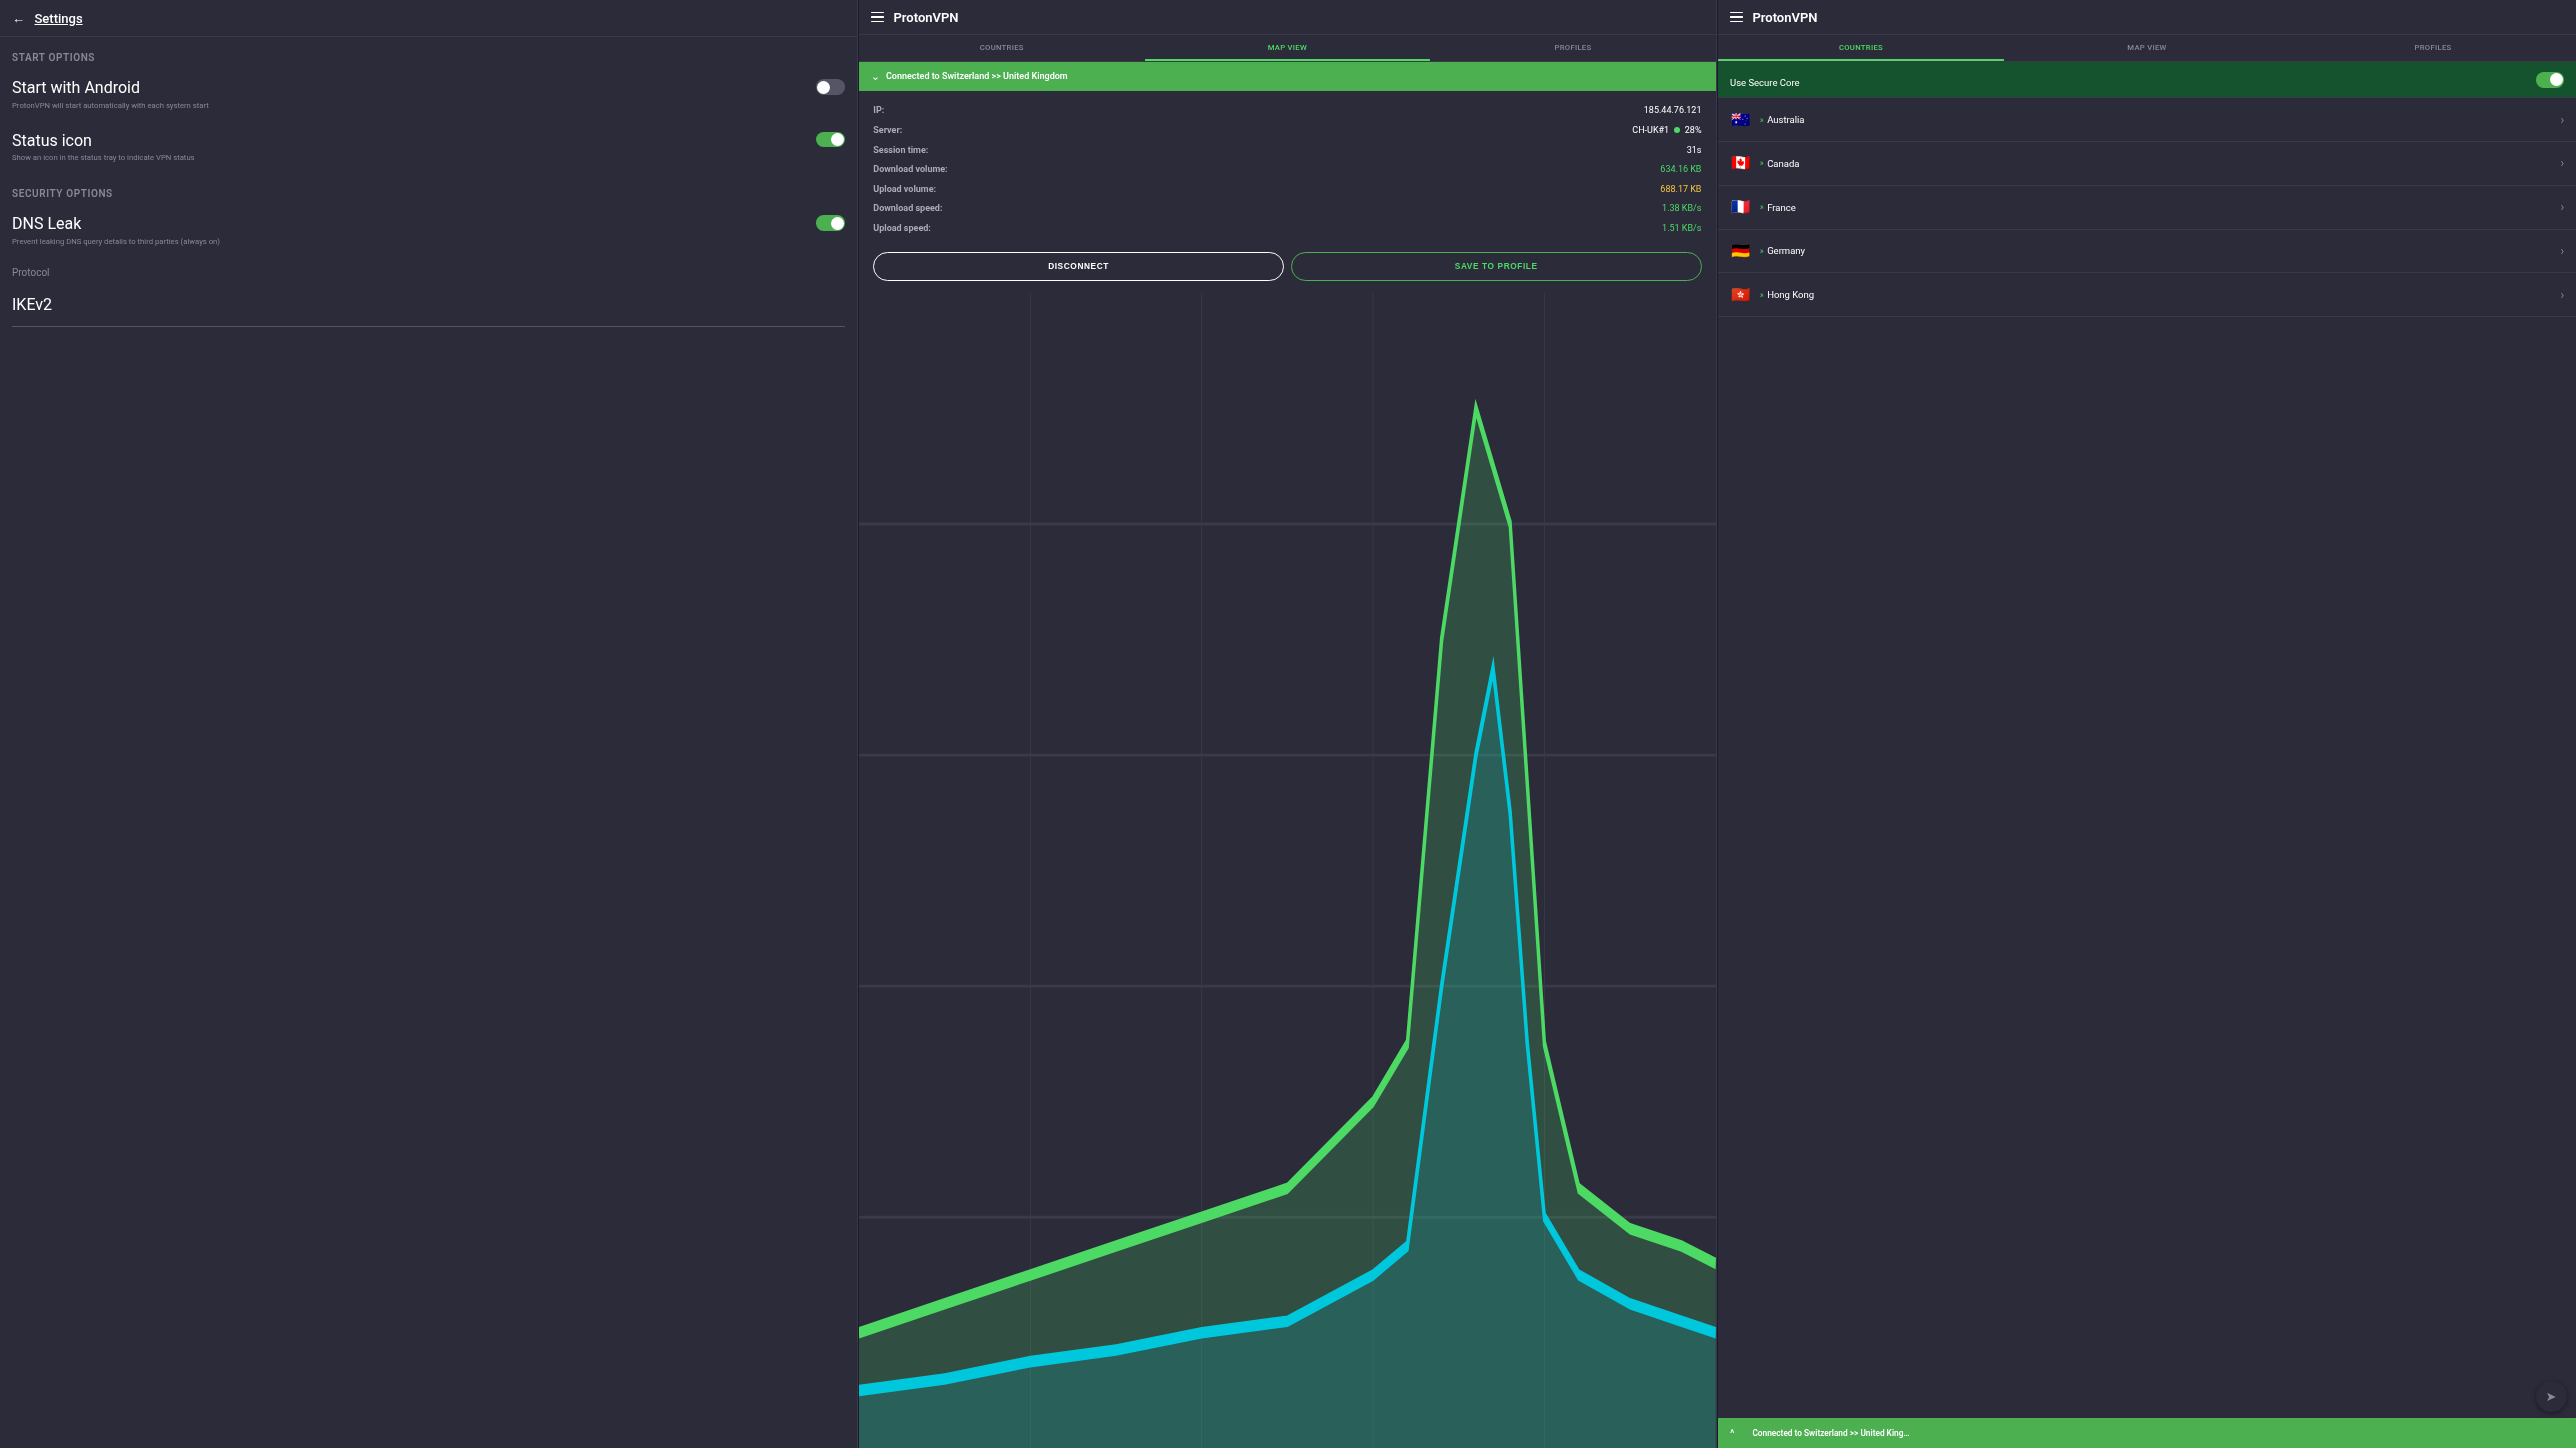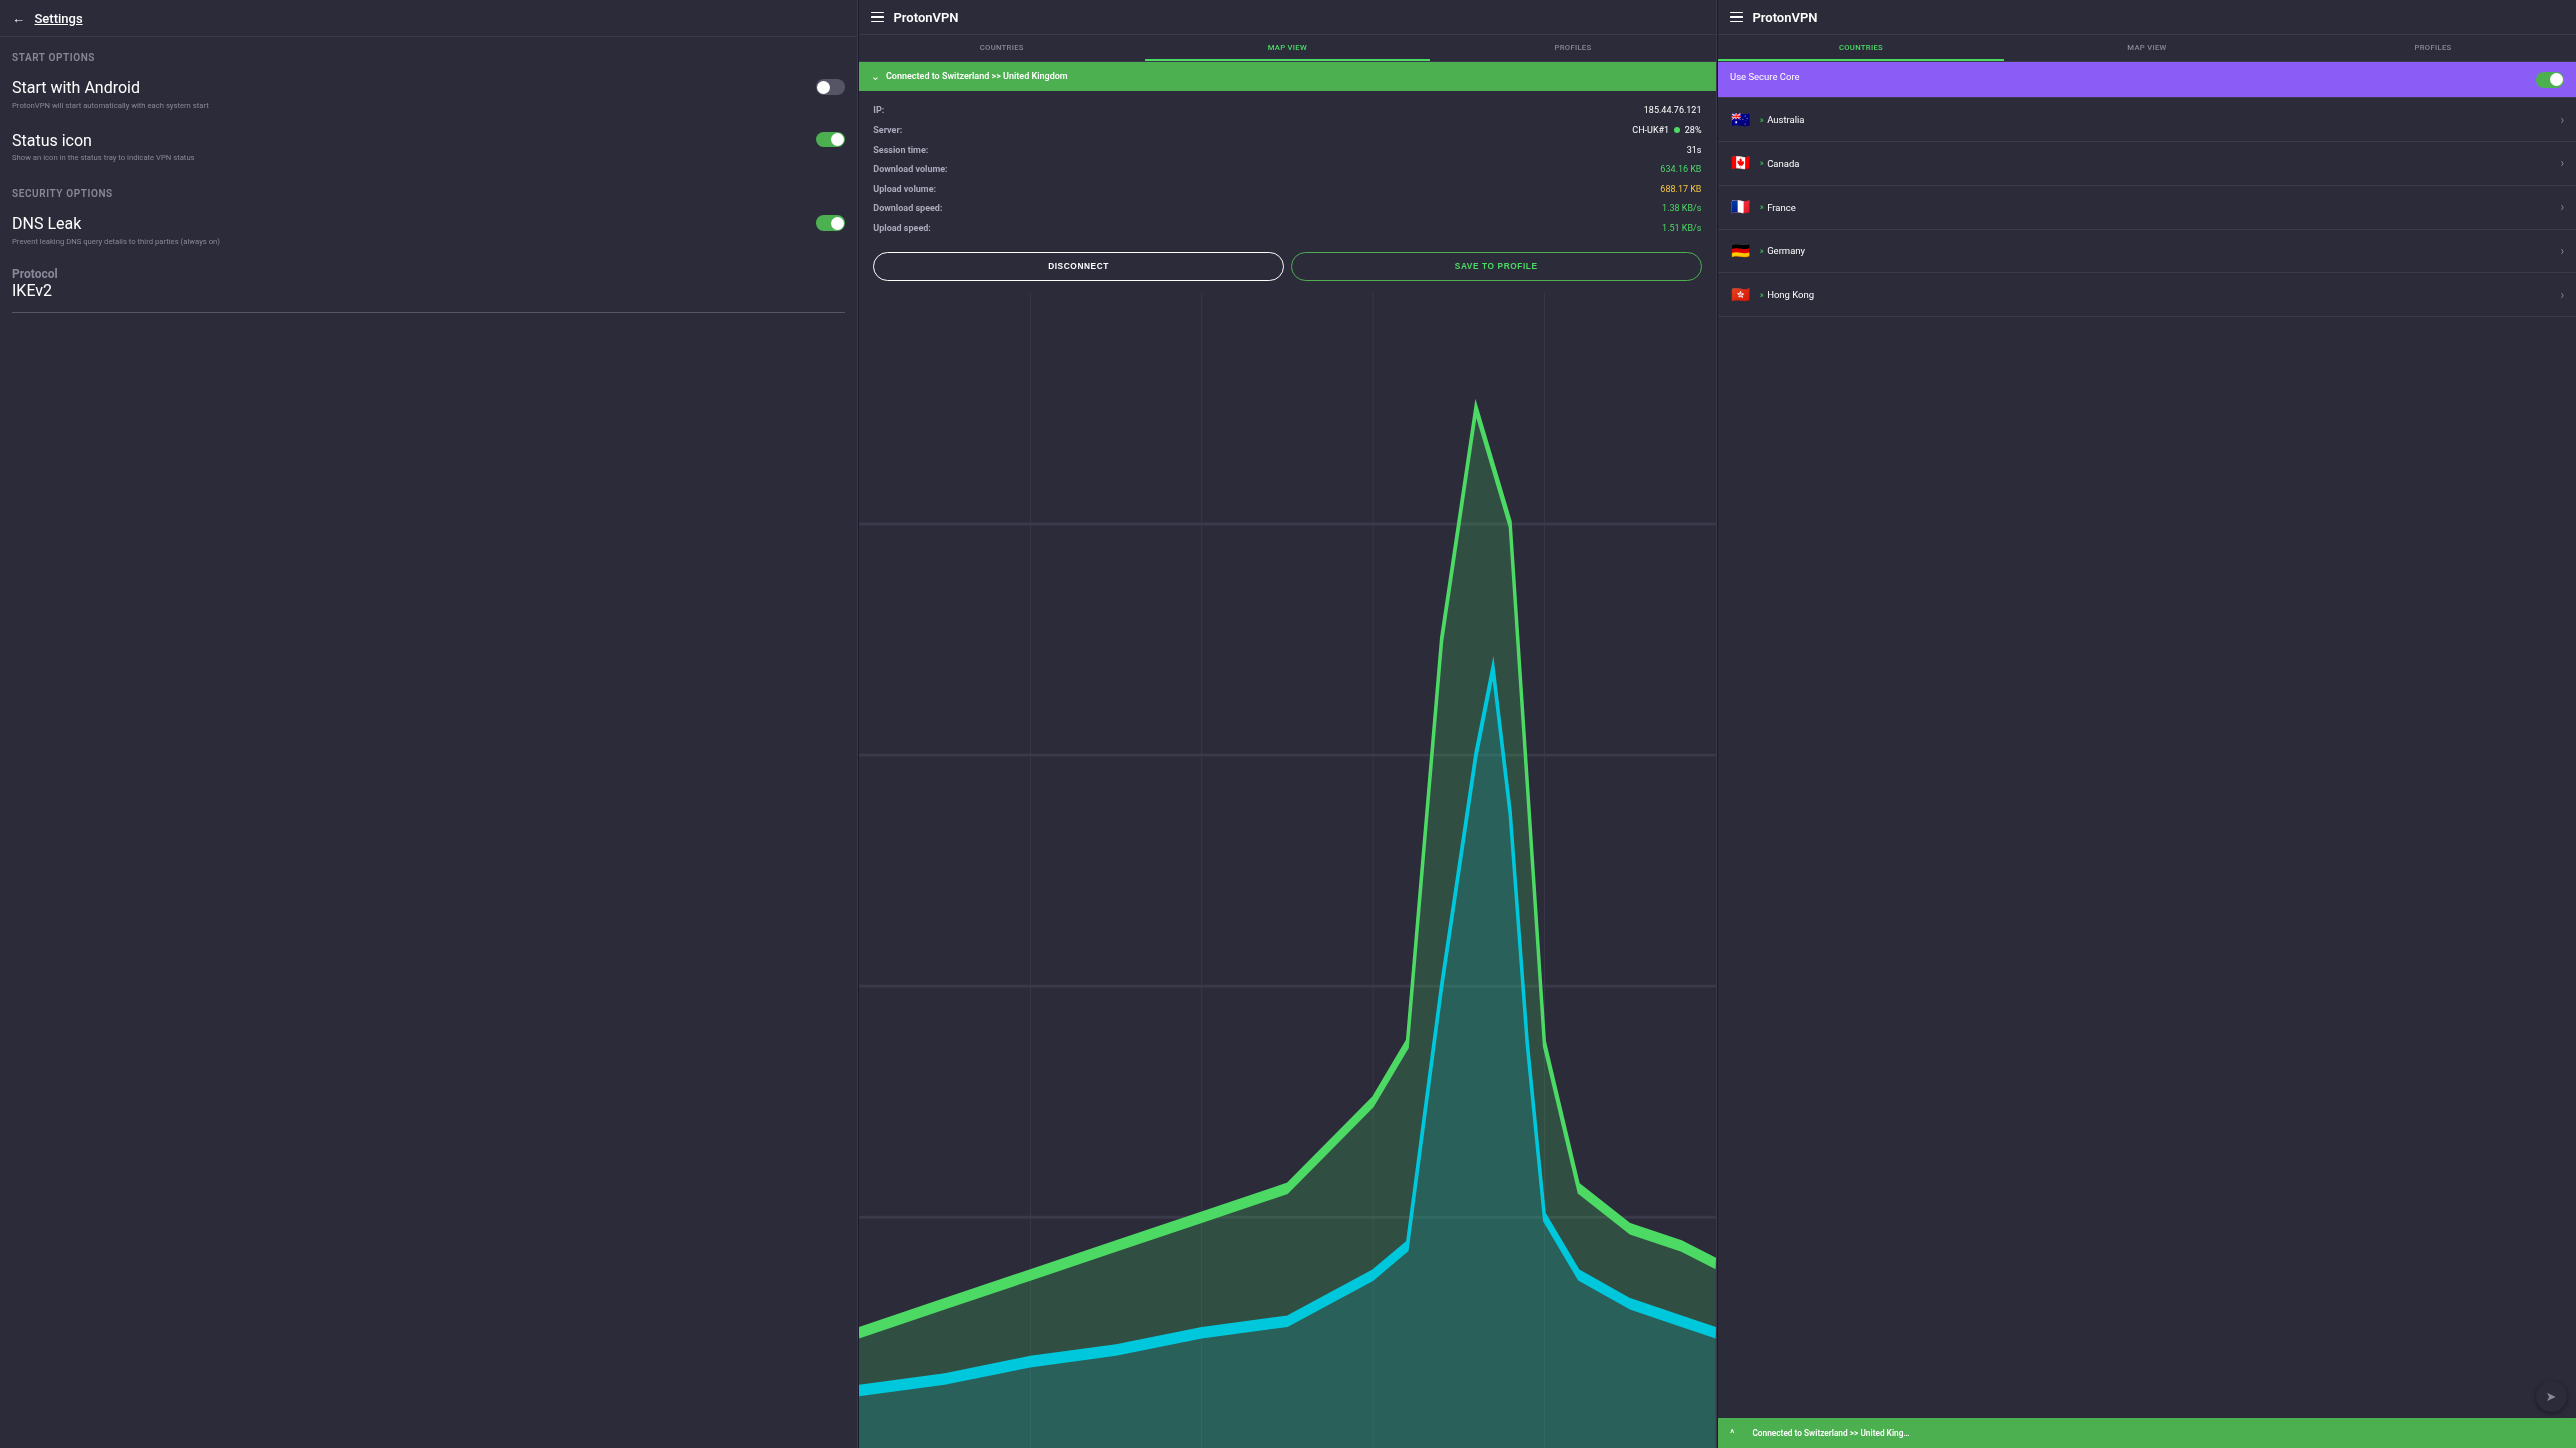--- a/index.html
+++ b/index.html
@@ -122,23 +122,22 @@
 
     .toggle-track.off .toggle-thumb { left: 1.2px; }
     .toggle-track.on .toggle-thumb { left: 14.3px; }
 
     .protocol-section {
       padding: 9.5px 12px;
     }
 
     .protocol-label {
       color: #888899;
-      font-size: 12px;
-      margin-bottom: 0;
-      font-weight: bold;
+      font-size: 10px;
+      margin-bottom: 17px;
     }
 
     .protocol-value {
       color: #ffffff;
       font-size: 16px;
       border-bottom: 0.6px solid #555566;
       padding-bottom: 12px;
     }
 
     
@@ -328,25 +327,25 @@
     }
 
     .chart-svg {
       width: 100%;
       height: 100%;
     }
 
     
     .secure-core-row {
       display: flex;
-      align-items: flex-start;
+      align-items: flex-end;
       justify-content: space-between;
       padding: 9.5px 12px;
       border-bottom: 0.6px solid #3a3a4a;
-      background: #8b5cf6;
+      background: #14532d;
     }
 
     .secure-core-label {
       color: #ffffff;
       font-size: 9.5px;
     }
 
     .countries-list {
       flex: 1;
       overflow-y: auto;

